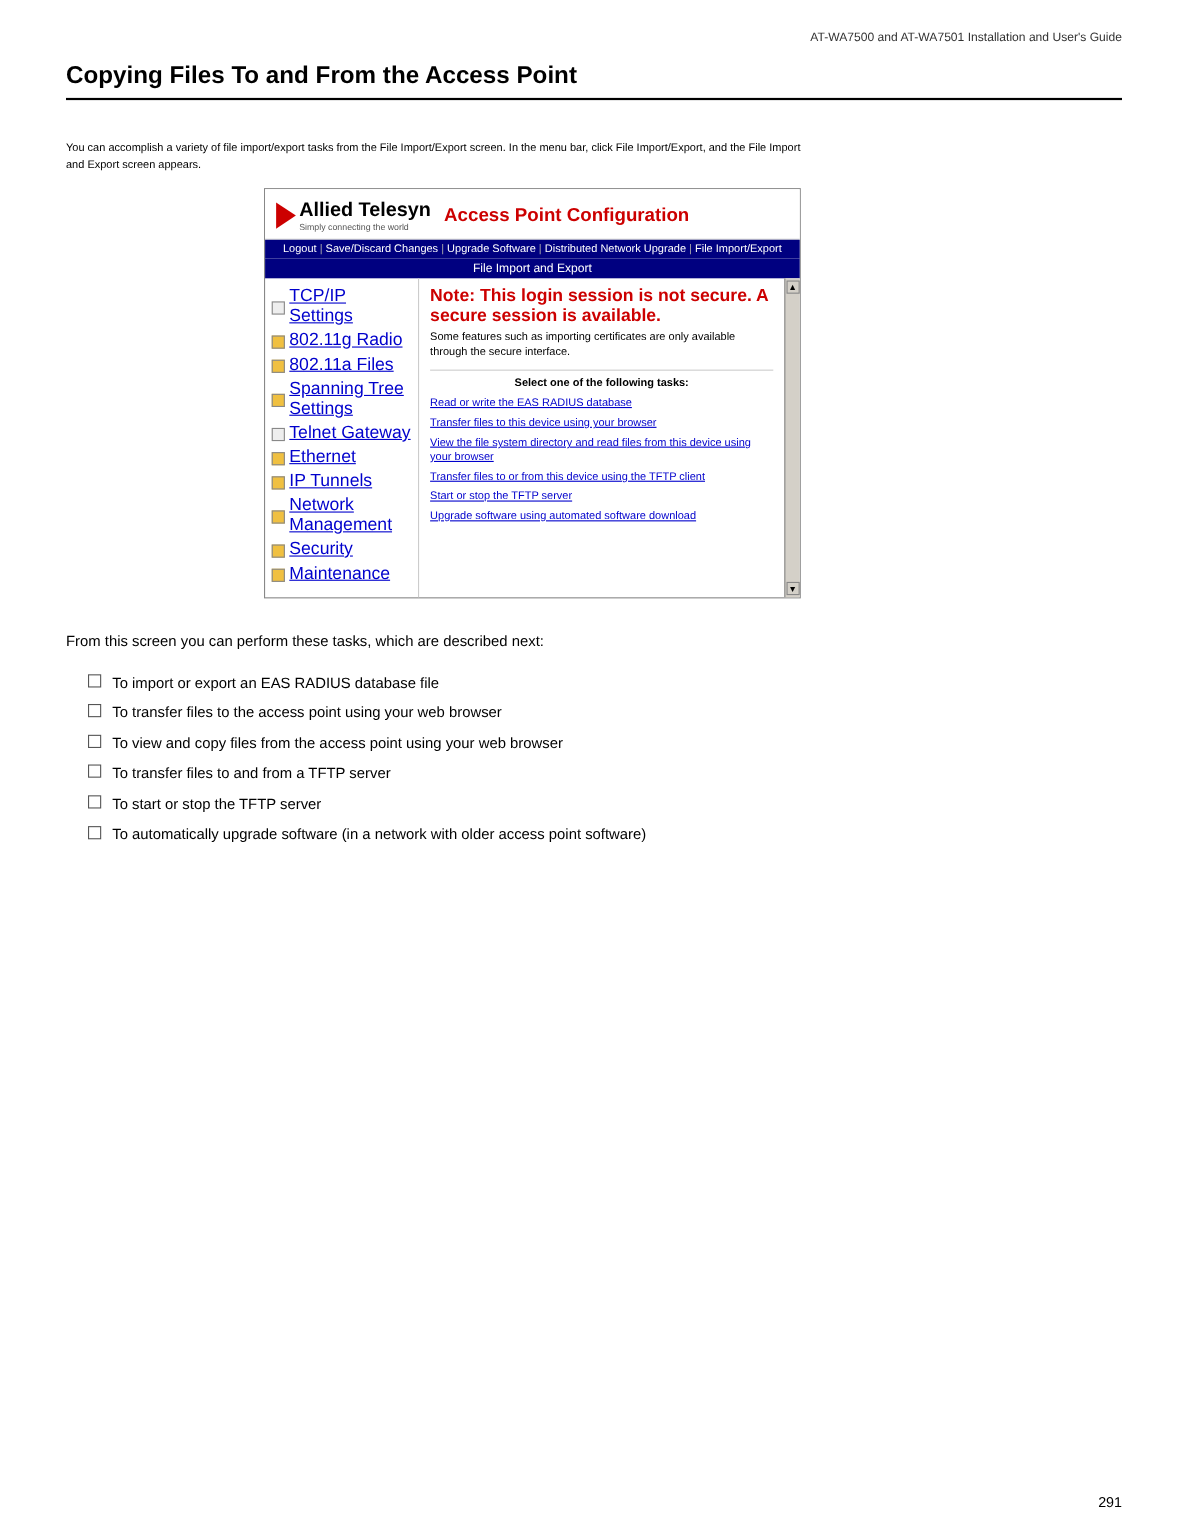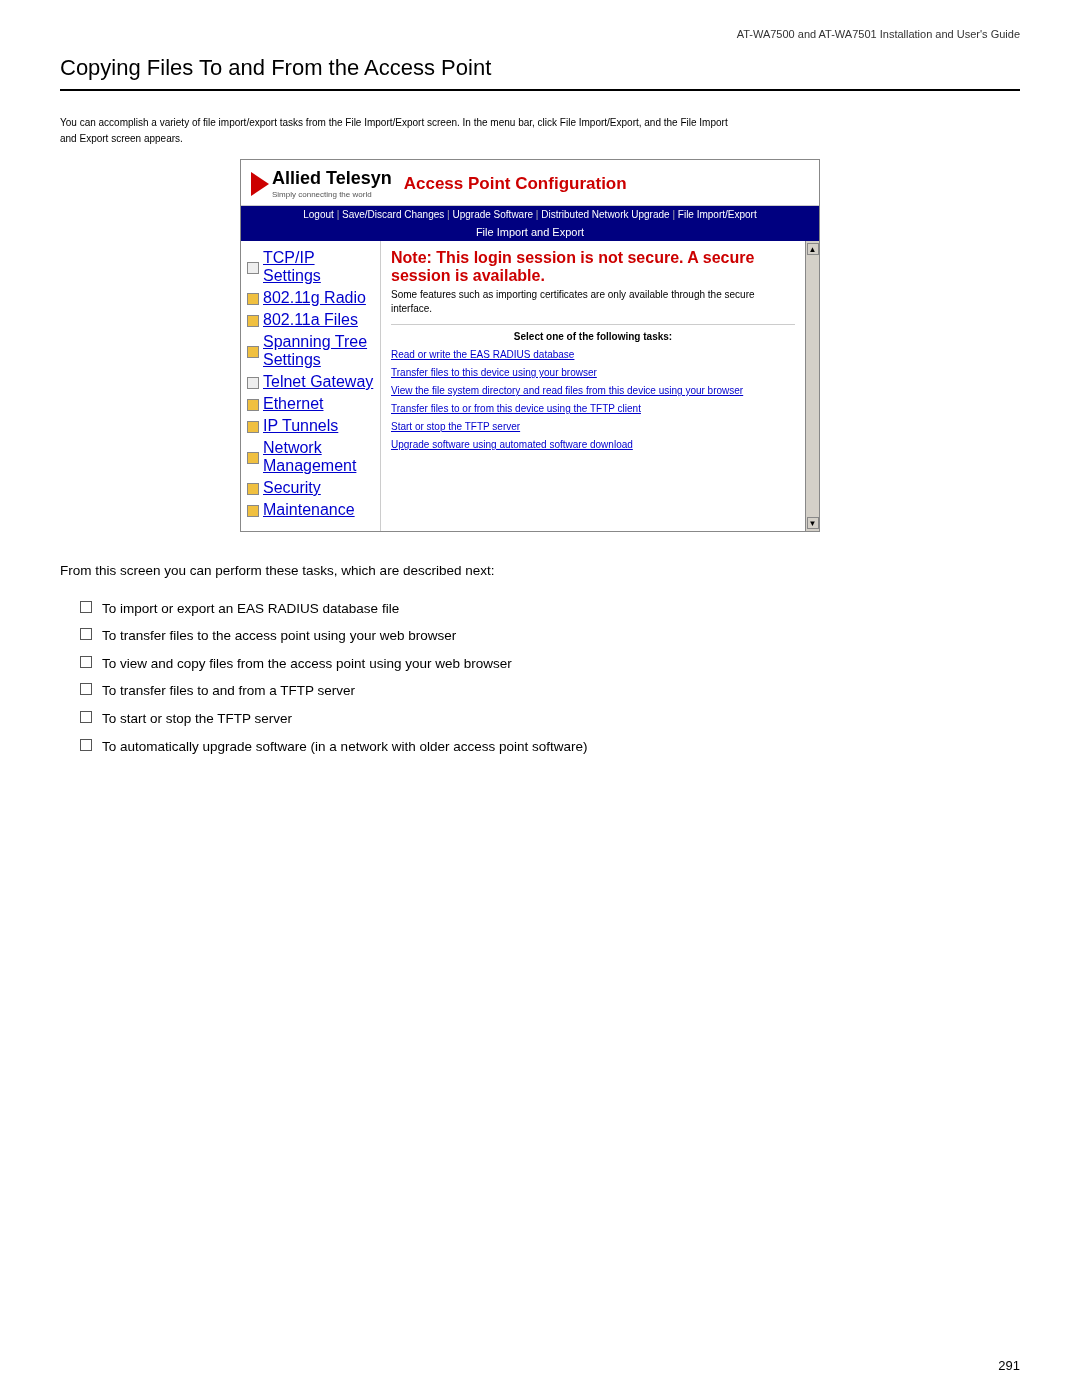--- a/index.html
+++ b/index.html
@@ -24,39 +24,39 @@
 
     
     .main-content {
       padding: 60px 60px 60px 60px;
       padding-top: 55px;
     }
 
     
     .page-title {
       font-size: 22px;
-      font-weight: normal;
+      font-weight: bold;
       color: #000;
       border-bottom: 2px solid #000;
       padding-bottom: 8px;
-      margin-bottom: 24px;
+      margin-bottom: 36px;
     }
 
     
     .intro-text {
       font-size: 10px;
       line-height: 1.6;
       margin-bottom: 12px;
       max-width: 680px;
     }
 
     
     .screenshot-box {
       border: 1px solid #888;
-      width: 580px;
+      width: 488px;
       margin-left: 180px;
       margin-bottom: 28px;
       background: #fff;
       font-size: 11px;
     }
 
     
     .screenshot-inner {
       position: relative;
     }

